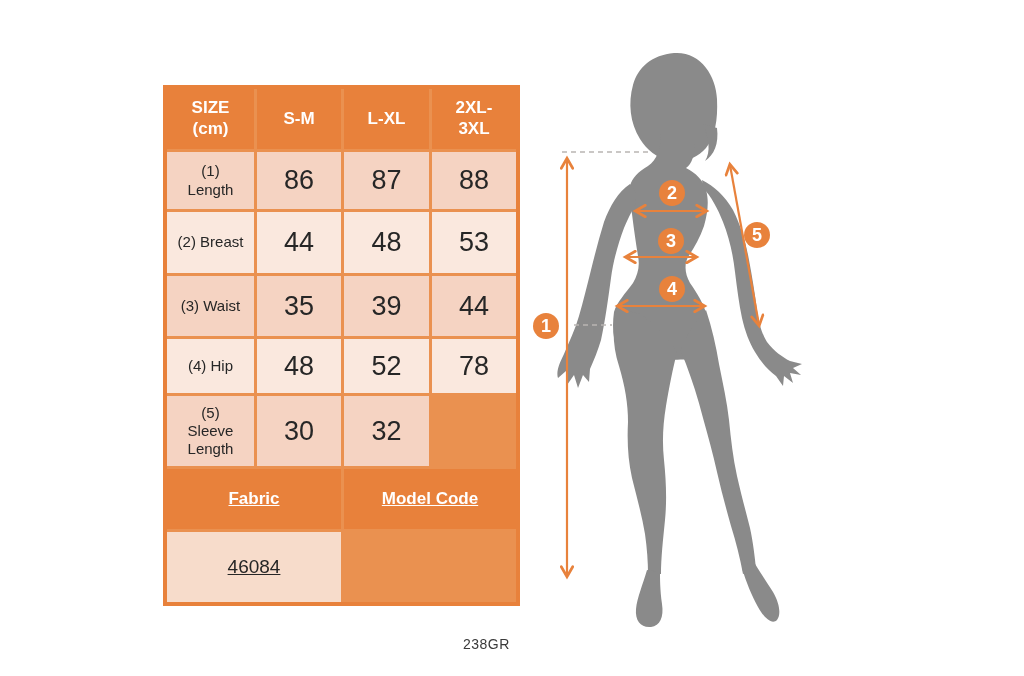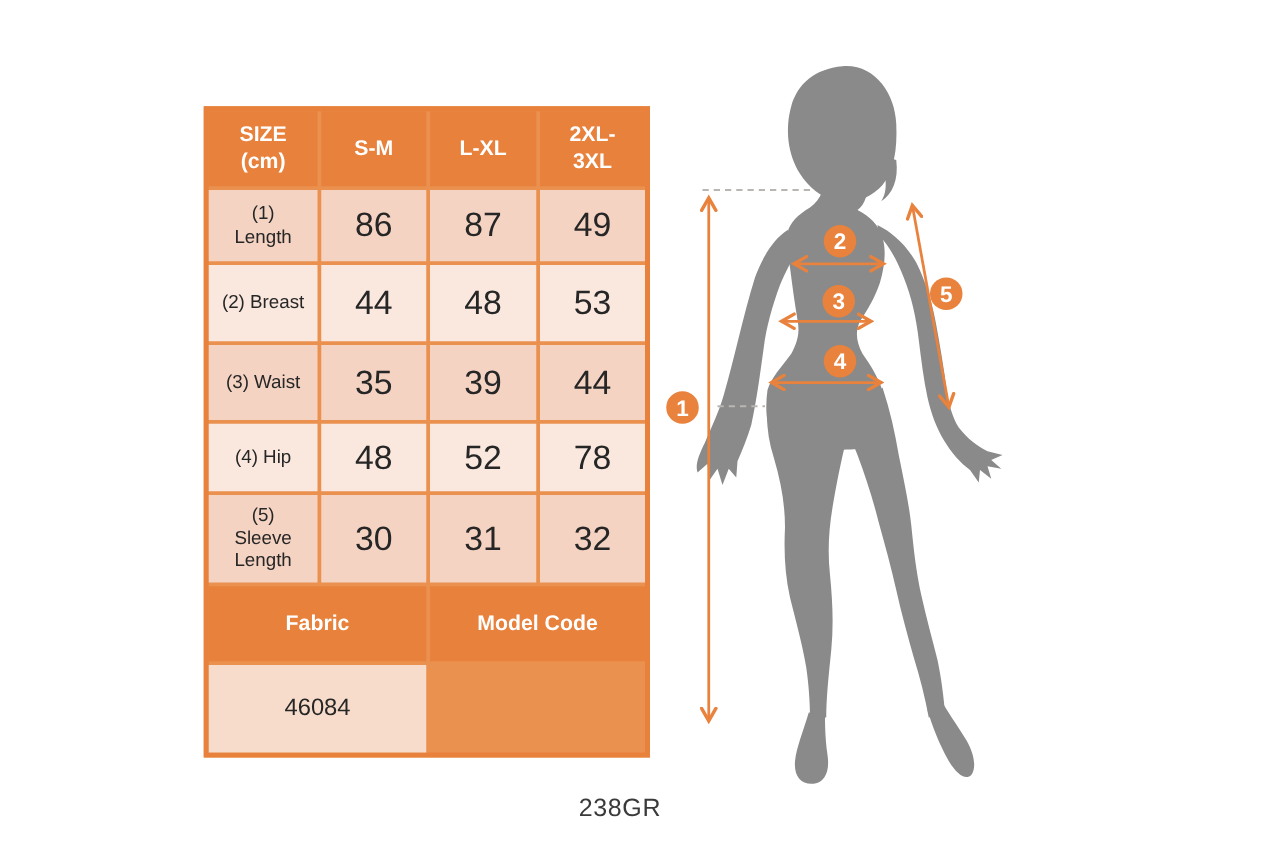--- a/index.html
+++ b/index.html
@@ -20,70 +20,69 @@
   .cell {
     display:flex; align-items:center; justify-content:center;
     text-align:center; white-space:pre-line; line-height:1.22;
   }
   .cell.head   { background:#e8813b; color:#ffffff; font-weight:bold; font-size:17px; }
   .cell.label  { font-size:15px; color:#262626; }
   .cell.val    { font-size:27px; color:#262626; }
   .row-odd  { background:#f5d3c2; }
   .row-even { background:#fae8de; }
   .cell.footval { background:#f7dccb; font-size:19px; color:#262626; }
-  .span2 { grid-column:span 2; }
+  .span2 { grid-column:span 2;text-decoration:underline; }
   
   .diagram-svg { position:absolute; left:0; top:0; }
   .marker-num { fill:#ffffff; font-family:"Liberation Sans", sans-serif;
                 font-size:18px; font-weight:bold; }
   .footnote {
     position:absolute; left:463px; top:636px;
-    font-size:20px; color:#3a3a3a; letter-spacing:0.5px;
+    font-size:14px; color:#3a3a3a; letter-spacing:0.5px;
   }
 </style>
 </head>
 <body>
 
 <div class="sheet">
 
   <div class="size-table">
 
     <div class="cell head">SIZE
 (cm)</div>
     <div class="cell head">S-M</div>
     <div class="cell head">L-XL</div>
     <div class="cell head">2XL-
 3XL</div>
 
     <div class="cell label row-odd">(1)
 Length</div>
     <div class="cell val row-odd">86</div>
     <div class="cell val row-odd">87</div>
-    <div class="cell val row-odd">49</div>
+    <div class="cell val row-odd">88</div>
 
     <div class="cell label row-even">(2) Breast</div>
     <div class="cell val row-even">44</div>
     <div class="cell val row-even">48</div>
     <div class="cell val row-even">53</div>
 
     <div class="cell label row-odd">(3) Waist</div>
     <div class="cell val row-odd">35</div>
     <div class="cell val row-odd">39</div>
     <div class="cell val row-odd">44</div>
 
     <div class="cell label row-even">(4) Hip</div>
     <div class="cell val row-even">48</div>
     <div class="cell val row-even">52</div>
     <div class="cell val row-even">78</div>
 
     <div class="cell label row-odd">(5)
 Sleeve
 Length</div>
     <div class="cell val row-odd">30</div>
-    <div class="cell val row-odd">31</div>
     <div class="cell val row-odd">32</div>
 
     <div class="cell head span2">Fabric</div>
     <div class="cell head span2">Model Code</div>
 
     <div class="cell footval span2">46084</div>
   </div>
 
   <svg class="diagram-svg" width="1024" height="676" viewBox="0 0 1024 676">
     <defs>

